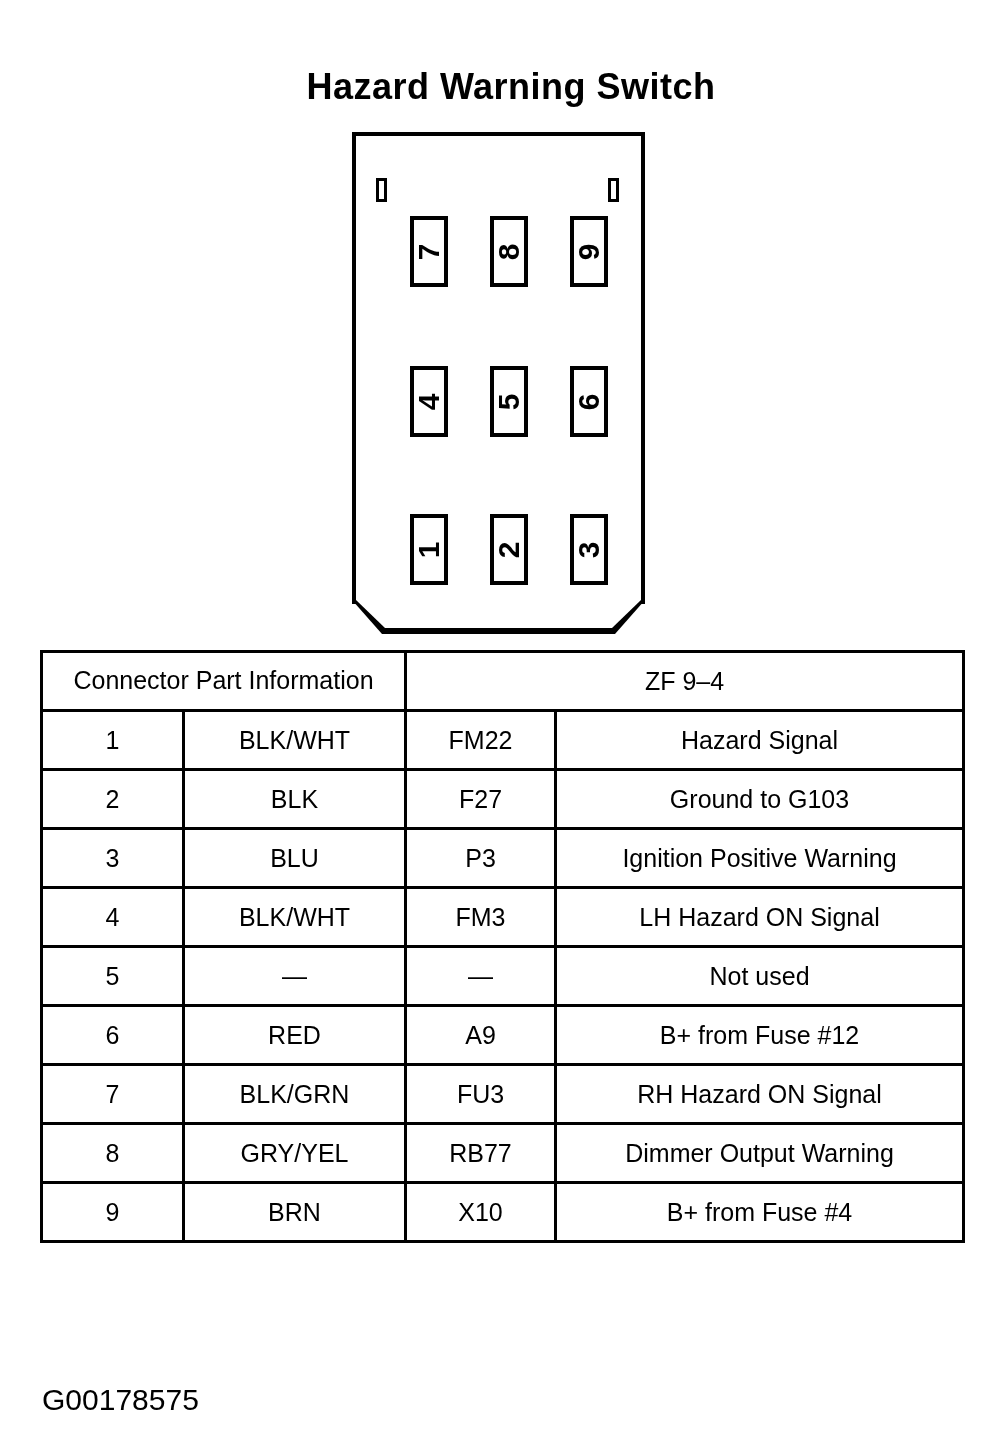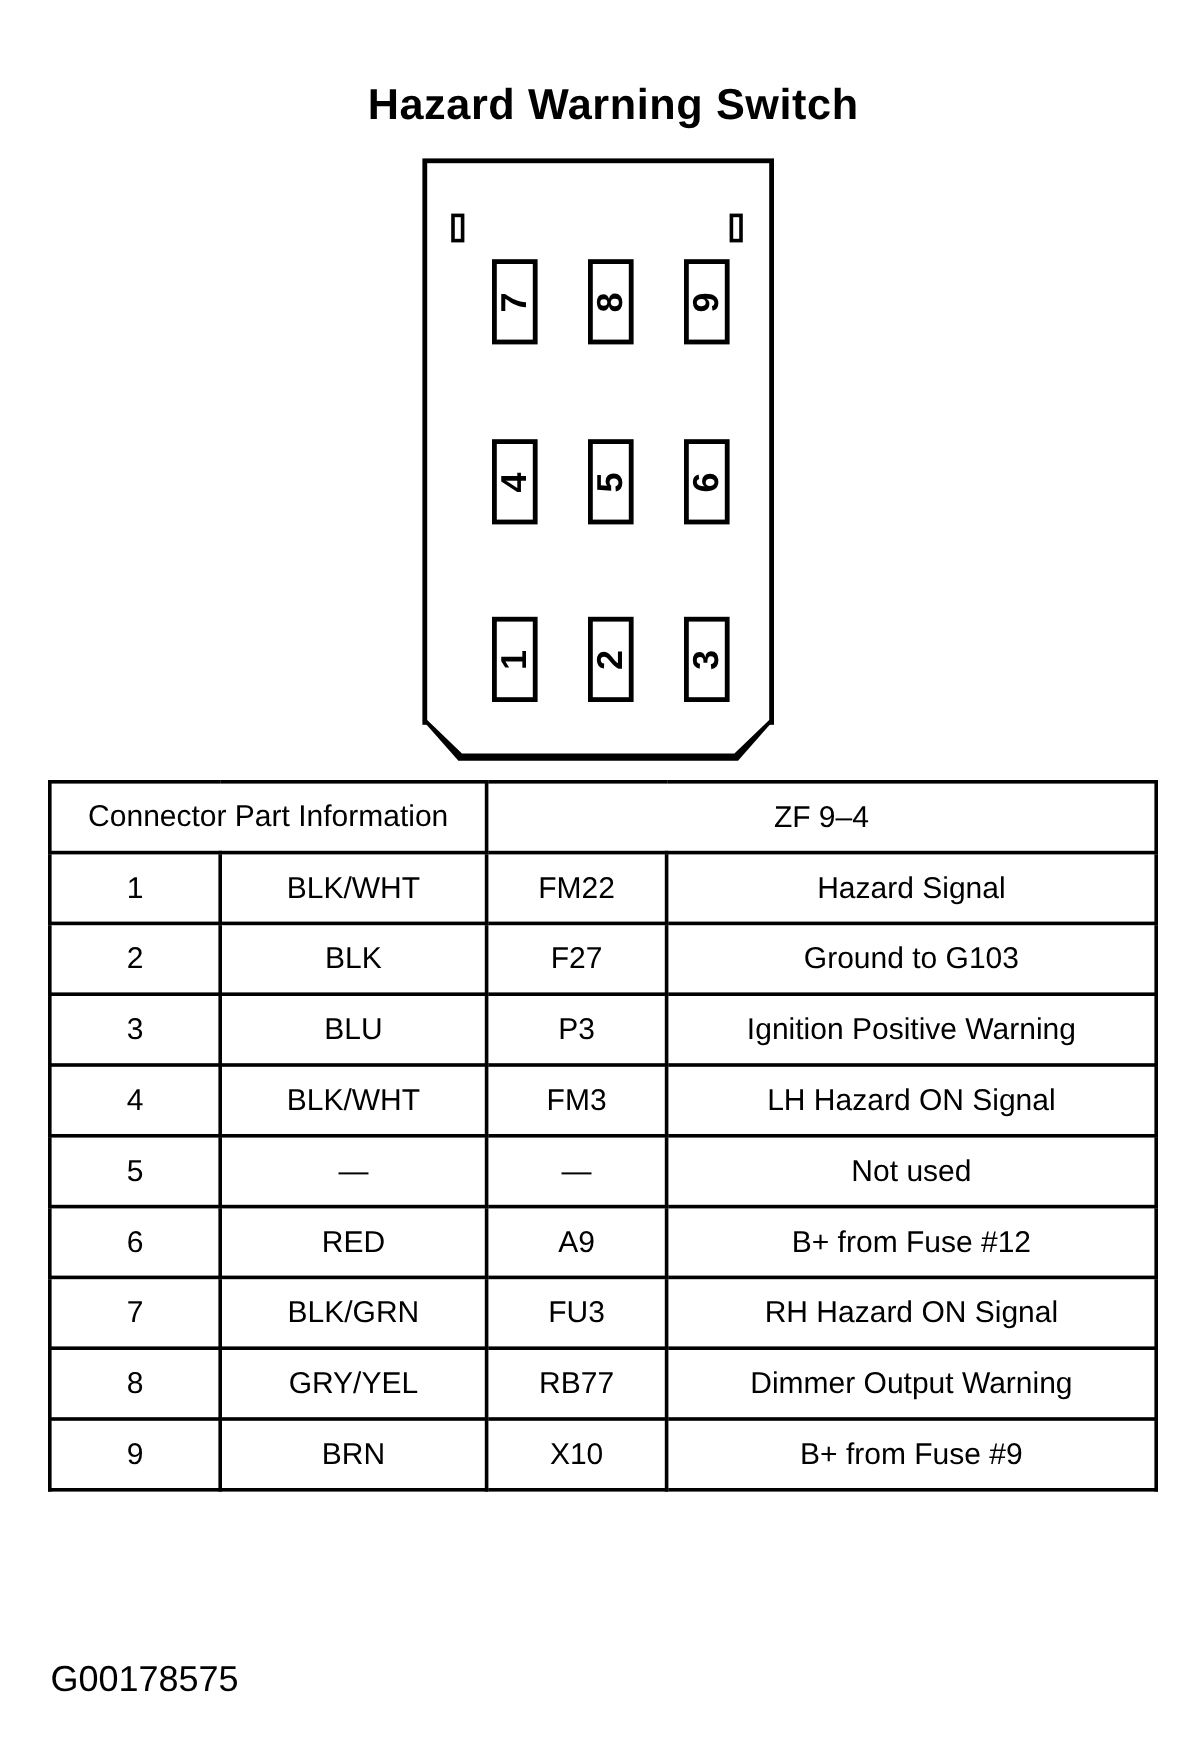--- a/index.html
+++ b/index.html
@@ -277,19 +277,19 @@
       <tr>
         <td>8</td>
         <td>GRY/YEL</td>
         <td>RB77</td>
         <td class="func-cell">Dimmer Output Warning</td>
       </tr>
       <tr>
         <td>9</td>
         <td>BRN</td>
         <td>X10</td>
-        <td class="func-cell">B+ from Fuse #9</td>
+        <td class="func-cell">B+ from Fuse #4</td>
       </tr>
     </tbody>
   </table>
 </div>
 
 <div class="fig-code">G00178575</div>
 
 </body></html>

